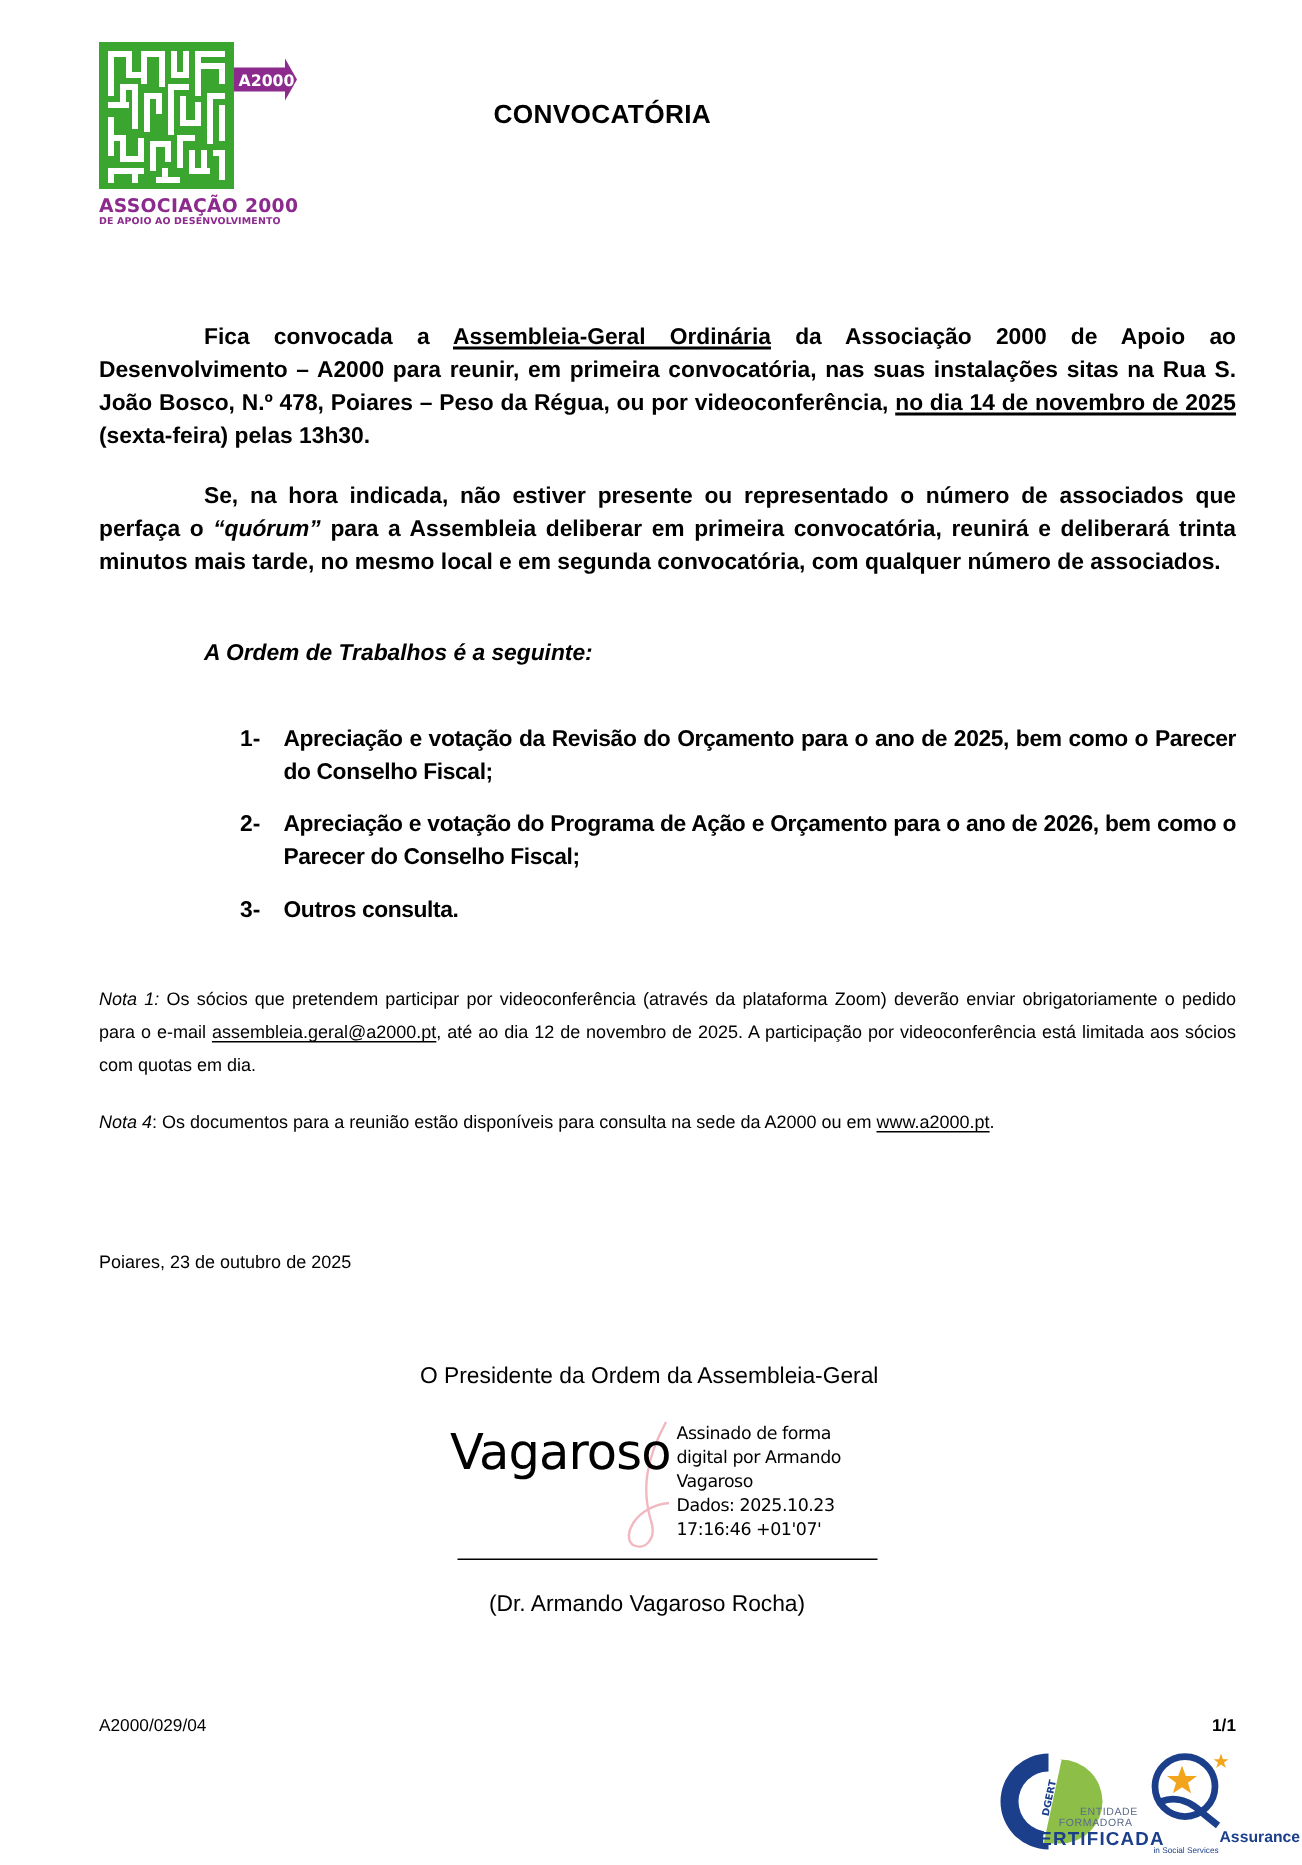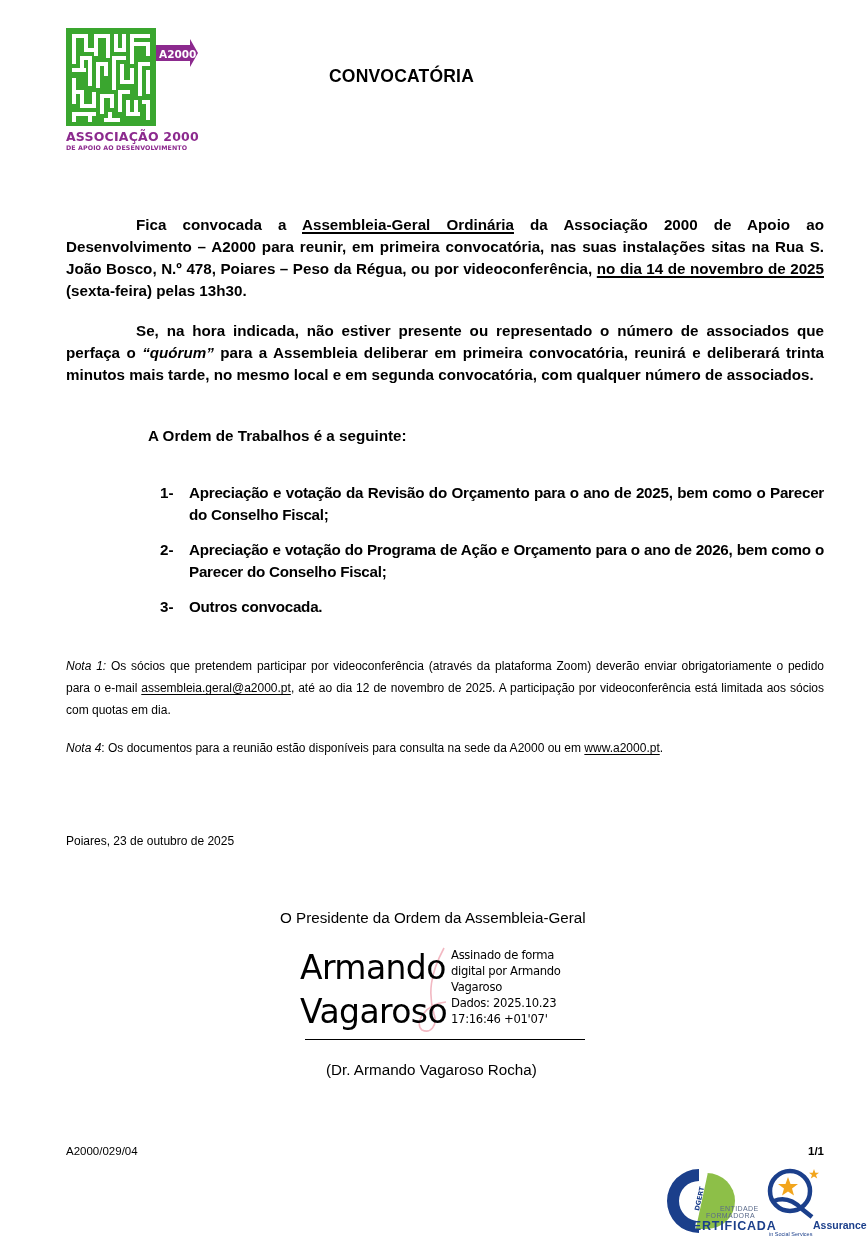--- a/index.html
+++ b/index.html
@@ -11,21 +11,21 @@
   .logo-text2 { position: absolute; left: 66px; top: 144px; font-family: "DejaVu Sans", sans-serif; font-weight: bold; font-size: 6.3px; color: #8c2a8e; letter-spacing: 0.1px; }
 
   .doc-title { position: absolute; left: 304px; top: 66px; font-weight: bold; font-size: 17.5px; letter-spacing: 0.2px; margin-left: 25px; }
 
   .para { position: absolute; left: 66px; width: 758px; font-size: 15.2px; line-height: 22px; text-align: justify; }
   .bold { font-weight: bold; }
   .indent { text-indent: 70px; }
   .u { text-decoration: underline; text-underline-offset: 2px; text-decoration-thickness: 1.5px; }
   .plain-u { text-decoration: underline; text-underline-offset: 2px; }
 
-  .agenda-intro { position: absolute; left: 148px; top: 427px; font-size: 15.2px; font-weight: bold; }
+  .agenda-intro { position: absolute; left: 136px; top: 427px; font-size: 15.2px; font-weight: bold; font-style: italic; }
 
   .agenda { position: absolute; left: 160px; width: 664px; }
   .agenda-item { position: absolute; left: 0; width: 664px; font-size: 15.2px; line-height: 22px; }
   .agenda-num { position: absolute; left: 0; top: 0; font-weight: bold; }
   .agenda-text { position: absolute; left: 29px; top: 0; width: 635px; text-align: justify; font-family: "Liberation Sans", sans-serif; font-stretch: condensed; letter-spacing: -0.25px; font-weight: bold; }
 
   .note { position: absolute; left: 66px; width: 758px; font-size: 12px; line-height: 22px; text-align: justify; }
   .note .label { font-style: italic; }
 
   .place-date { position: absolute; left: 66px; top: 834px; font-size: 12px; }
@@ -128,38 +128,37 @@
   <div class="agenda-item" style="top:0;">
     <span class="agenda-num">1-</span>
     <span class="agenda-text">Apreciação e votação da Revisão do Orçamento para o ano de 2025, bem como o Parecer do Conselho Fiscal;</span>
   </div>
   <div class="agenda-item" style="top:57px;">
     <span class="agenda-num">2-</span>
     <span class="agenda-text">Apreciação e votação do Programa de Ação e Orçamento para o ano de 2026, bem como o Parecer do Conselho Fiscal;</span>
   </div>
   <div class="agenda-item" style="top:114px;">
     <span class="agenda-num">3-</span>
-    <span class="agenda-text">Outros convocada.</span>
+    <span class="agenda-text">Outros consulta.</span>
   </div>
 </div>
 
 <p class="note" style="top:655px;"><span class="label">Nota 1:</span><span> Os sócios que pretendem participar por videoconferência (através da plataforma Zoom) deverão enviar obrigatoriamente o pedido para o e-mail </span><a class="plain-u" style="color:#000;">assembleia.geral@a2000.pt</a><span>, até ao dia 12 de novembro de 2025. A participação por videoconferência está limitada aos sócios com quotas em dia.</span></p>
 
 <p class="note" style="top:737px;"><span class="label">Nota 4</span><span>: Os documentos para a reunião estão disponíveis para consulta na sede da A2000 ou em </span><a class="plain-u" style="color:#000;">www.a2000.pt</a><span>.</span></p>
 
 <div class="place-date">Poiares, 23 de outubro de 2025</div>
 
 <div class="president">O Presidente da Ordem da Assembleia-Geral</div>
 
 <div class="sig">
   <svg class="sig-mark" viewBox="0 0 60 92">
     <path d="M44 4 C 30 30, 28 50, 34 70 C 38 82, 30 90, 22 86 C 14 80, 24 60, 46 58" fill="none" stroke="#f2b8c2" stroke-width="1.6"></path>
   </svg>
   <div class="sig-name">
-    <div>Armando</div>
     <div>Vagaroso</div>
   </div>
   <div class="sig-info">
     <div>Assinado de forma</div>
     <div>digital por Armando</div>
     <div>Vagaroso</div>
     <div>Dados: 2025.10.23</div>
     <div>17:16:46 +01'07'</div>
   </div>
   <div class="sig-line"></div>

